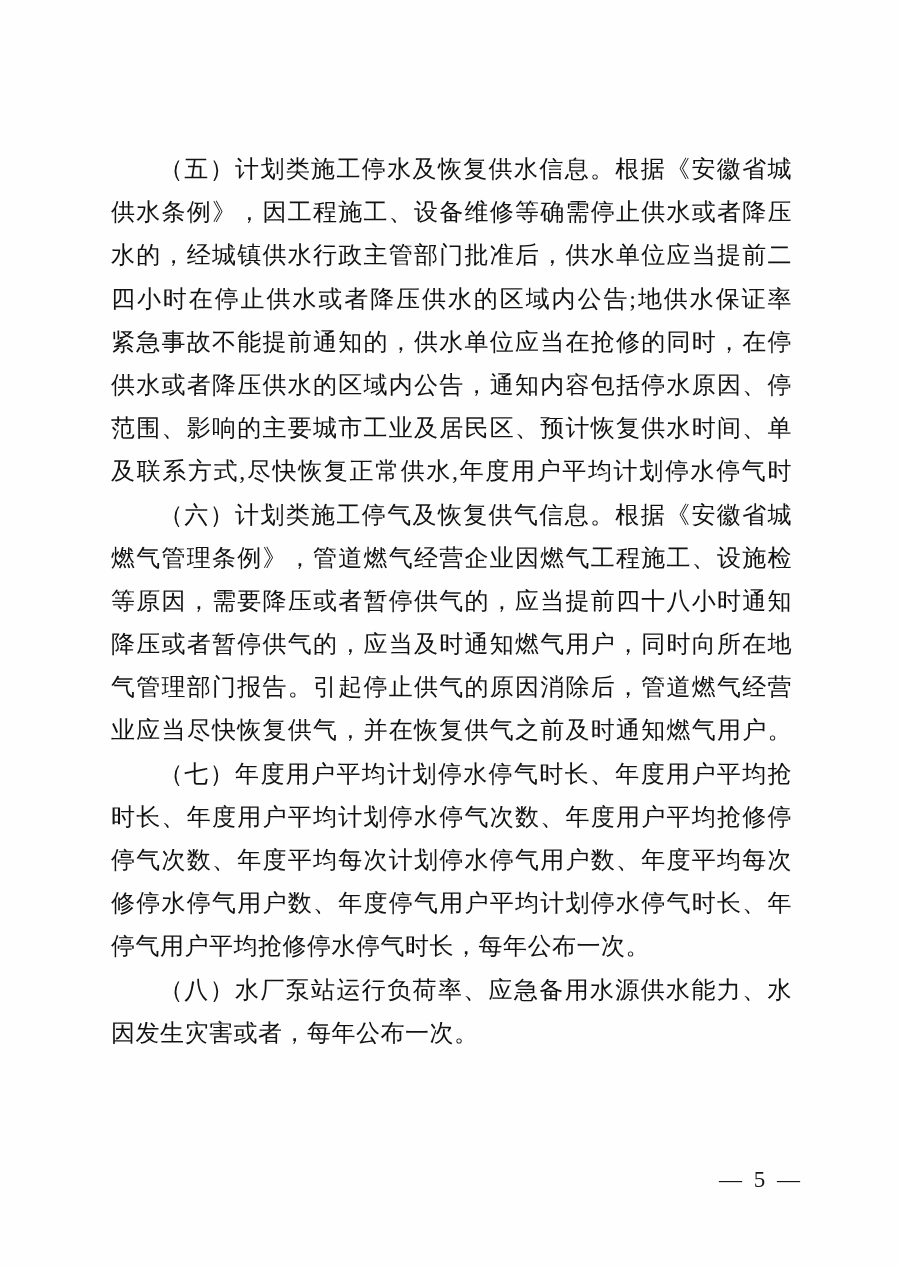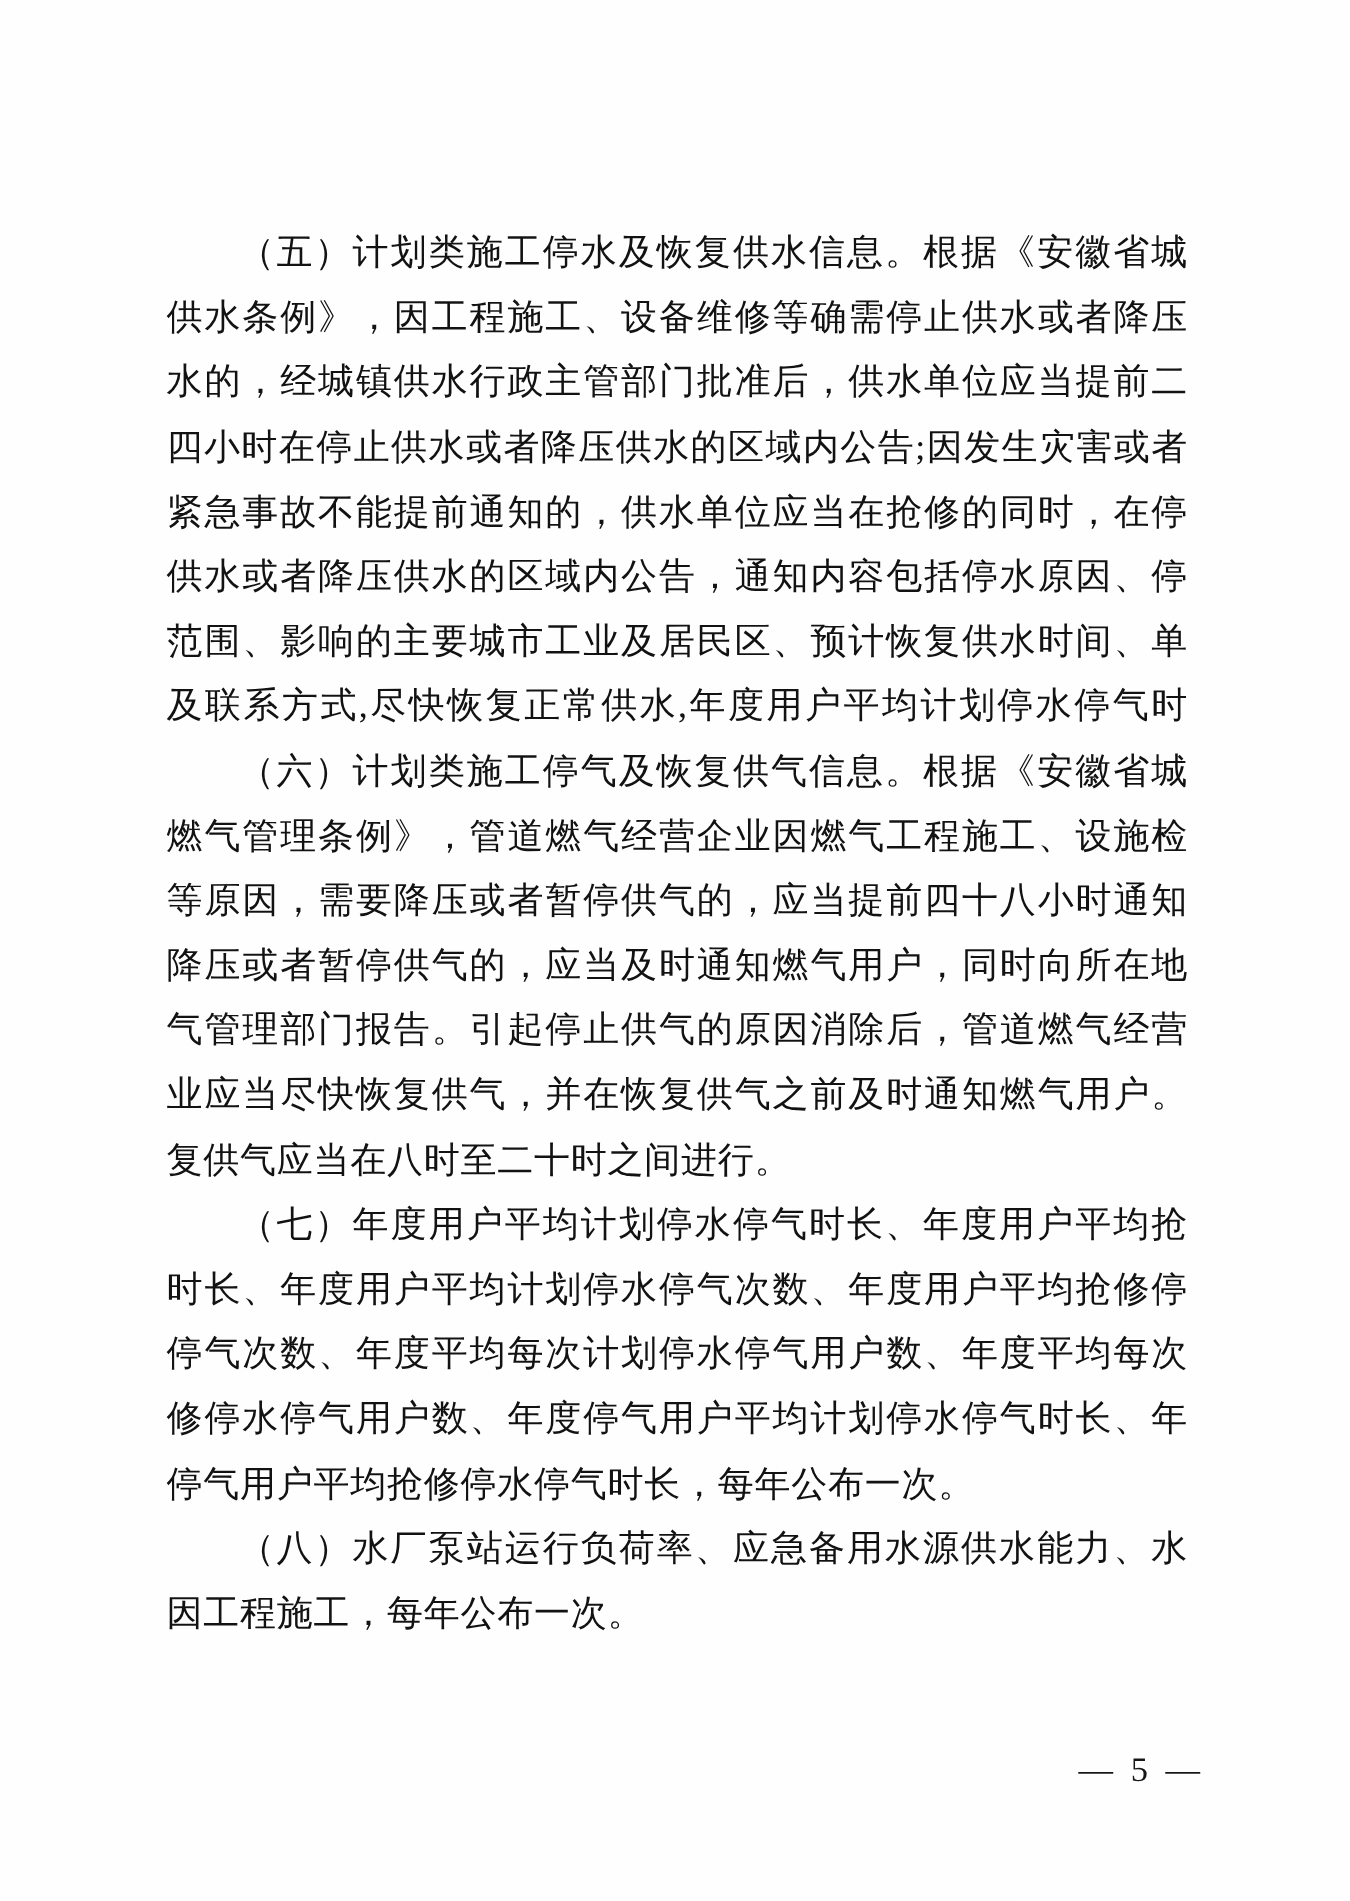--- a/index.html
+++ b/index.html
@@ -56,41 +56,40 @@
 </style>
 </head>
 <body>
 
 <div class="page">
   <div class="textblock" id="textblock">
       <div class="paragraph">
         <div class="para-line first">（五）计划类施工停水及恢复供水信息。根据《安徽省城镇</div>
         <div class="para-line">供水条例》，因工程施工、设备维修等确需停止供水或者降压供</div>
         <div class="para-line">水的，经城镇供水行政主管部门批准后，供水单位应当提前二十</div>
-        <div class="para-line">四小时在停止供水或者降压供水的区域内公告;因发生灾害或者</div>
+        <div class="para-line">四小时在停止供水或者降压供水的区域内公告;地供水保证率</div>
         <div class="para-line">紧急事故不能提前通知的，供水单位应当在抢修的同时，在停止</div>
         <div class="para-line">供水或者降压供水的区域内公告，通知内容包括停水原因、停水</div>
         <div class="para-line">范围、影响的主要城市工业及居民区、预计恢复供水时间、单位</div>
         <div class="para-line last">及联系方式,尽快恢复正常供水,年度用户平均计划停水停气时长。</div>
       </div>
       <div class="paragraph">
         <div class="para-line first">（六）计划类施工停气及恢复供气信息。根据《安徽省城镇</div>
         <div class="para-line">燃气管理条例》，管道燃气经营企业因燃气工程施工、设施检修</div>
         <div class="para-line">等原因，需要降压或者暂停供气的，应当提前四十八小时通知燃</div>
         <div class="para-line">降压或者暂停供气的，应当及时通知燃气用户，同时向所在地燃</div>
         <div class="para-line">气管理部门报告。引起停止供气的原因消除后，管道燃气经营企</div>
         <div class="para-line">业应当尽快恢复供气，并在恢复供气之前及时通知燃气用户。恢</div>
-        <div class="para-line last">复供气应当在八时至二十时之间进行。</div>
       </div>
       <div class="paragraph">
         <div class="para-line first">（七）年度用户平均计划停水停气时长、年度用户平均抢修</div>
         <div class="para-line">时长、年度用户平均计划停水停气次数、年度用户平均抢修停水</div>
         <div class="para-line">停气次数、年度平均每次计划停水停气用户数、年度平均每次抢</div>
         <div class="para-line">修停水停气用户数、年度停气用户平均计划停水停气时长、年度</div>
         <div class="para-line last">停气用户平均抢修停水停气时长，每年公布一次。</div>
       </div>
       <div class="paragraph">
         <div class="para-line first">（八）水厂泵站运行负荷率、应急备用水源供水能力、水源</div>
-        <div class="para-line last">因工程施工，每年公布一次。</div>
+        <div class="para-line last">因发生灾害或者，每年公布一次。</div>
       </div>
     </div>
   <div class="page-number">— 5 —</div>
 </div>
 
 </body></html>

